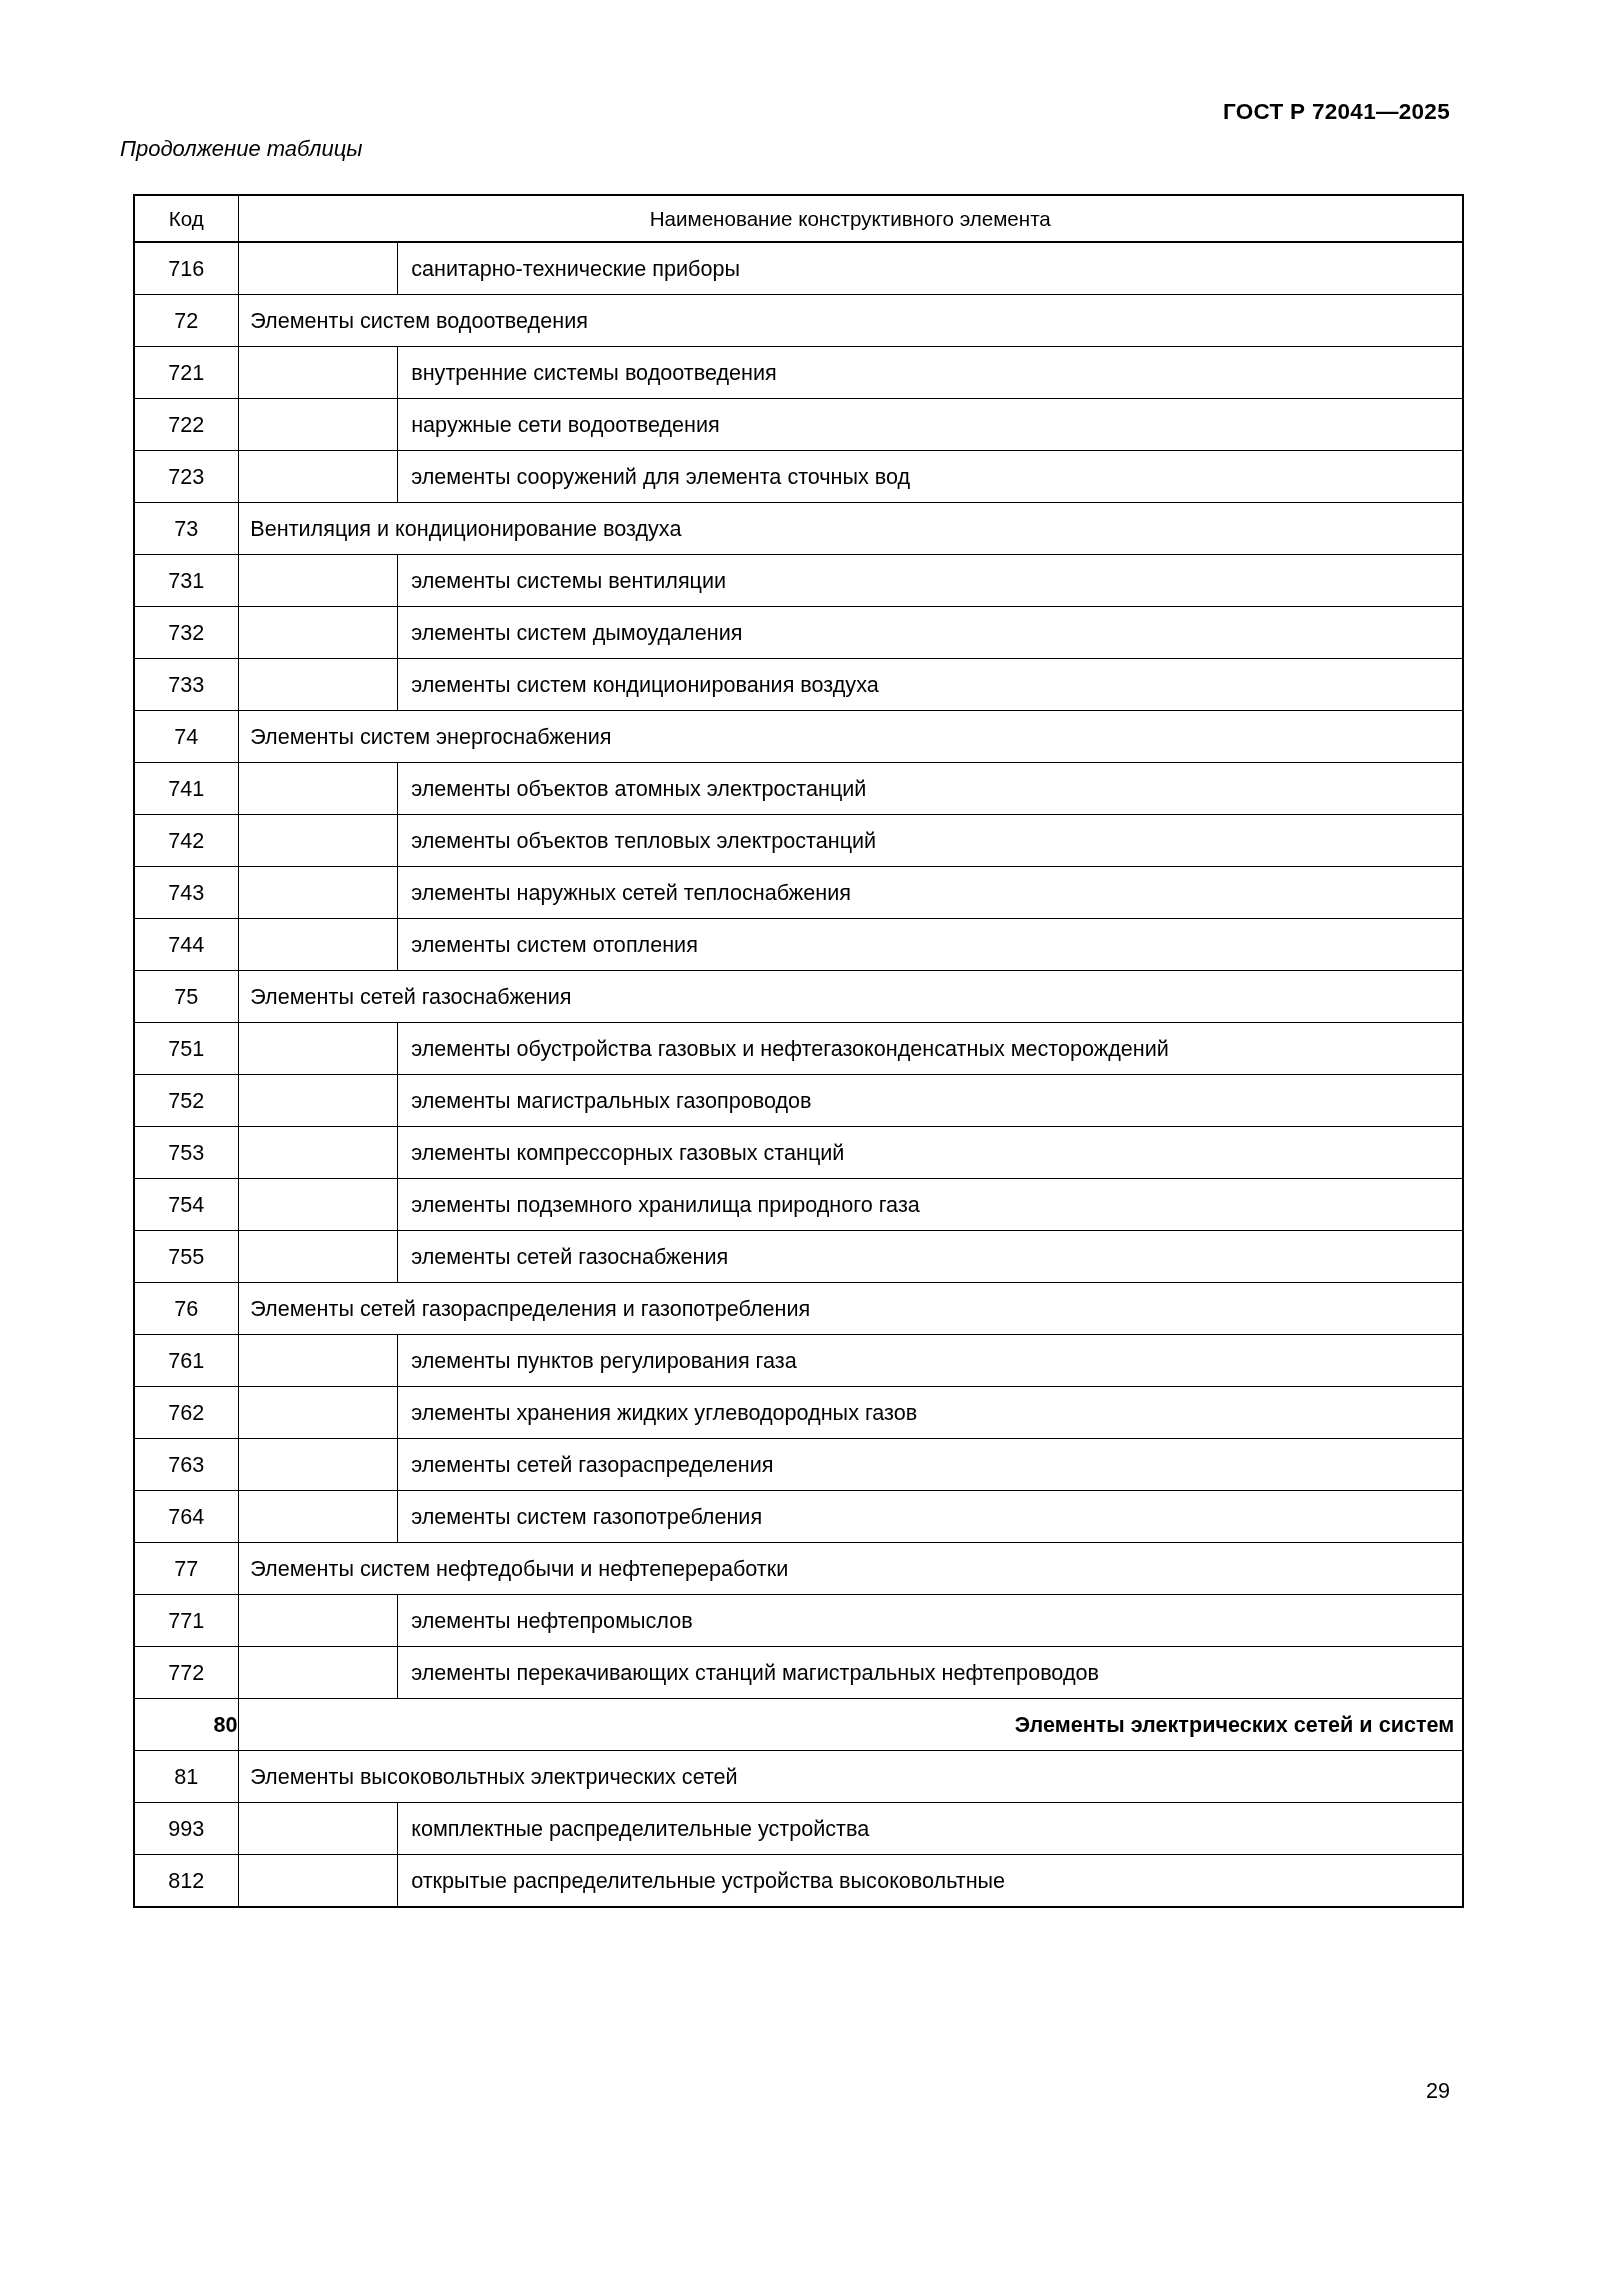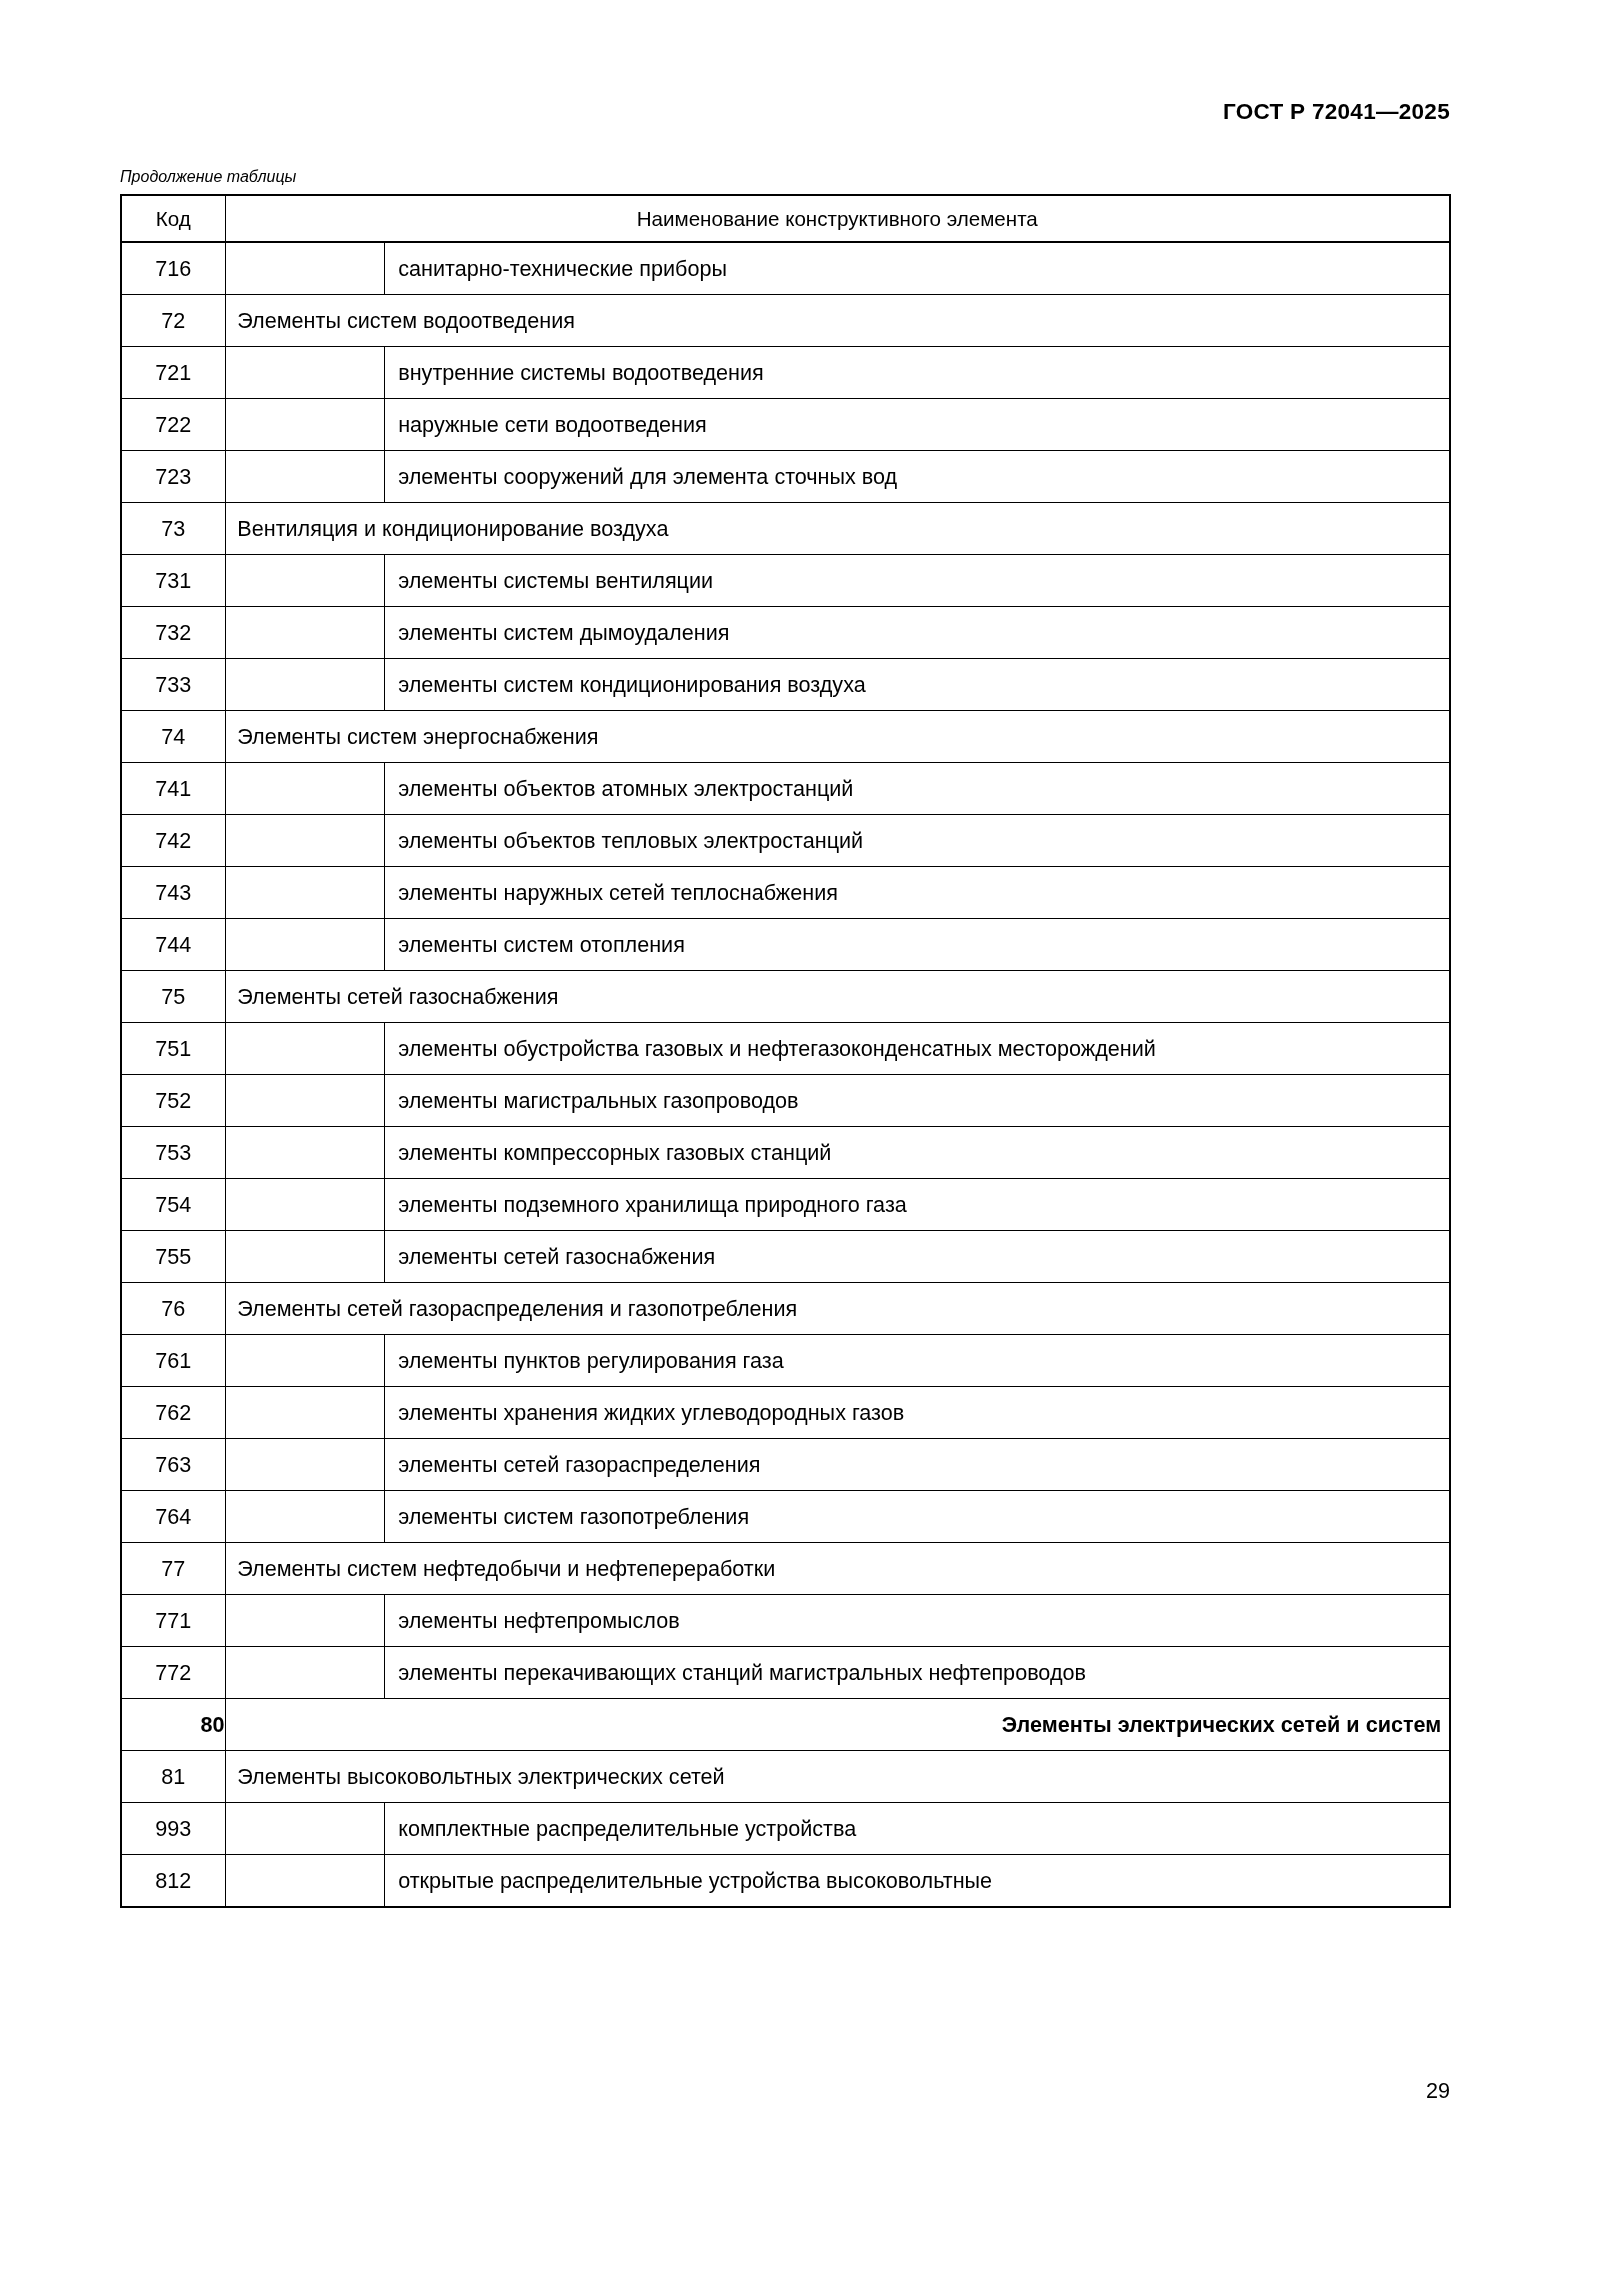--- a/index.html
+++ b/index.html
@@ -19,38 +19,39 @@
     position: absolute;
     top: 99px;
     right: 171px;
     font-size: 22.5px;
     font-weight: bold;
     letter-spacing: 0.3px;
     margin-left: 48px;
   }
   .table-caption {
     position: absolute;
-    top: 168px;
+    top: 136px;
     left: 120px;
-    font-size: 16px;
+    font-size: 22px;
     font-style: italic;
   }
   .gost-table {
     position: absolute;
     top: 194px;
     left: 120px;
     width: 1331px;
     border-collapse: collapse;
     table-layout: fixed;
   }
   .gost-table, .gost-table th, .gost-table td {
     border: 1px solid #000;
   }
   .gost-table {
     border: 2px solid #000;
+    margin-left: 13px;
   }
   .gost-table th {
     height: 45px;
     font-weight: normal;
     font-size: 20.6px;
     text-align: center;
     vertical-align: middle;
     border-bottom: 2px solid #000;
     padding: 0 5.9px;
   }

